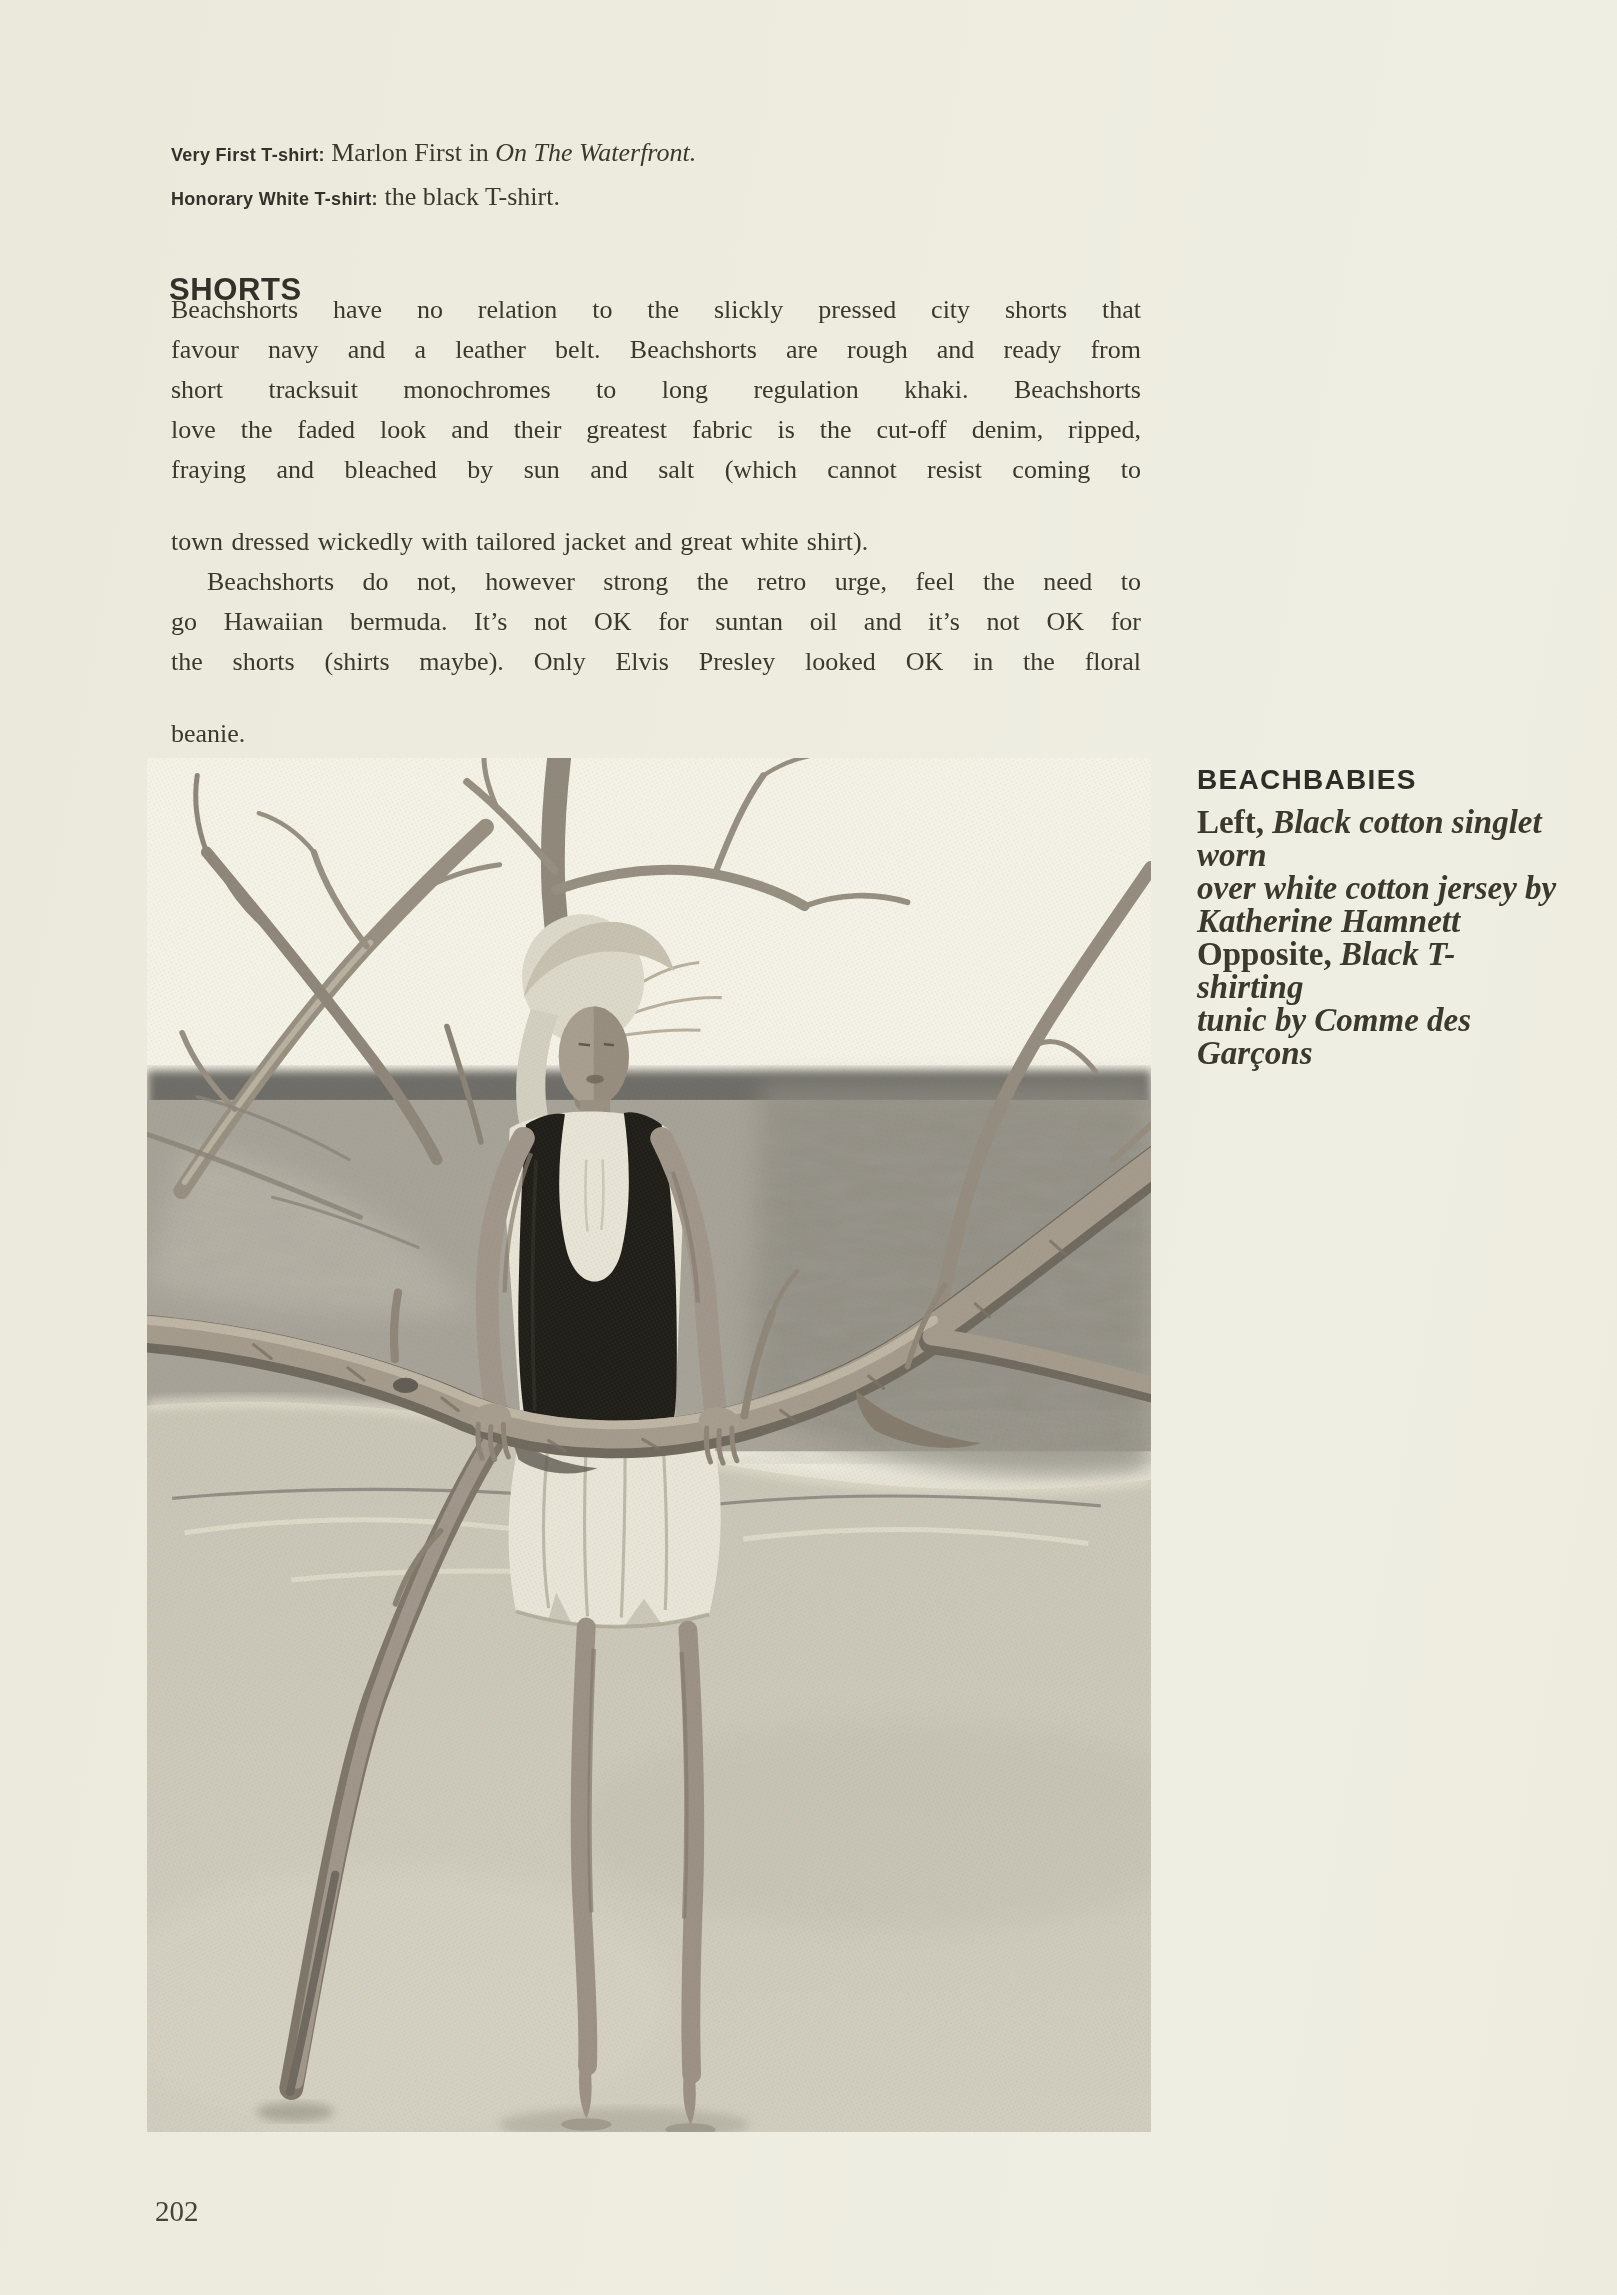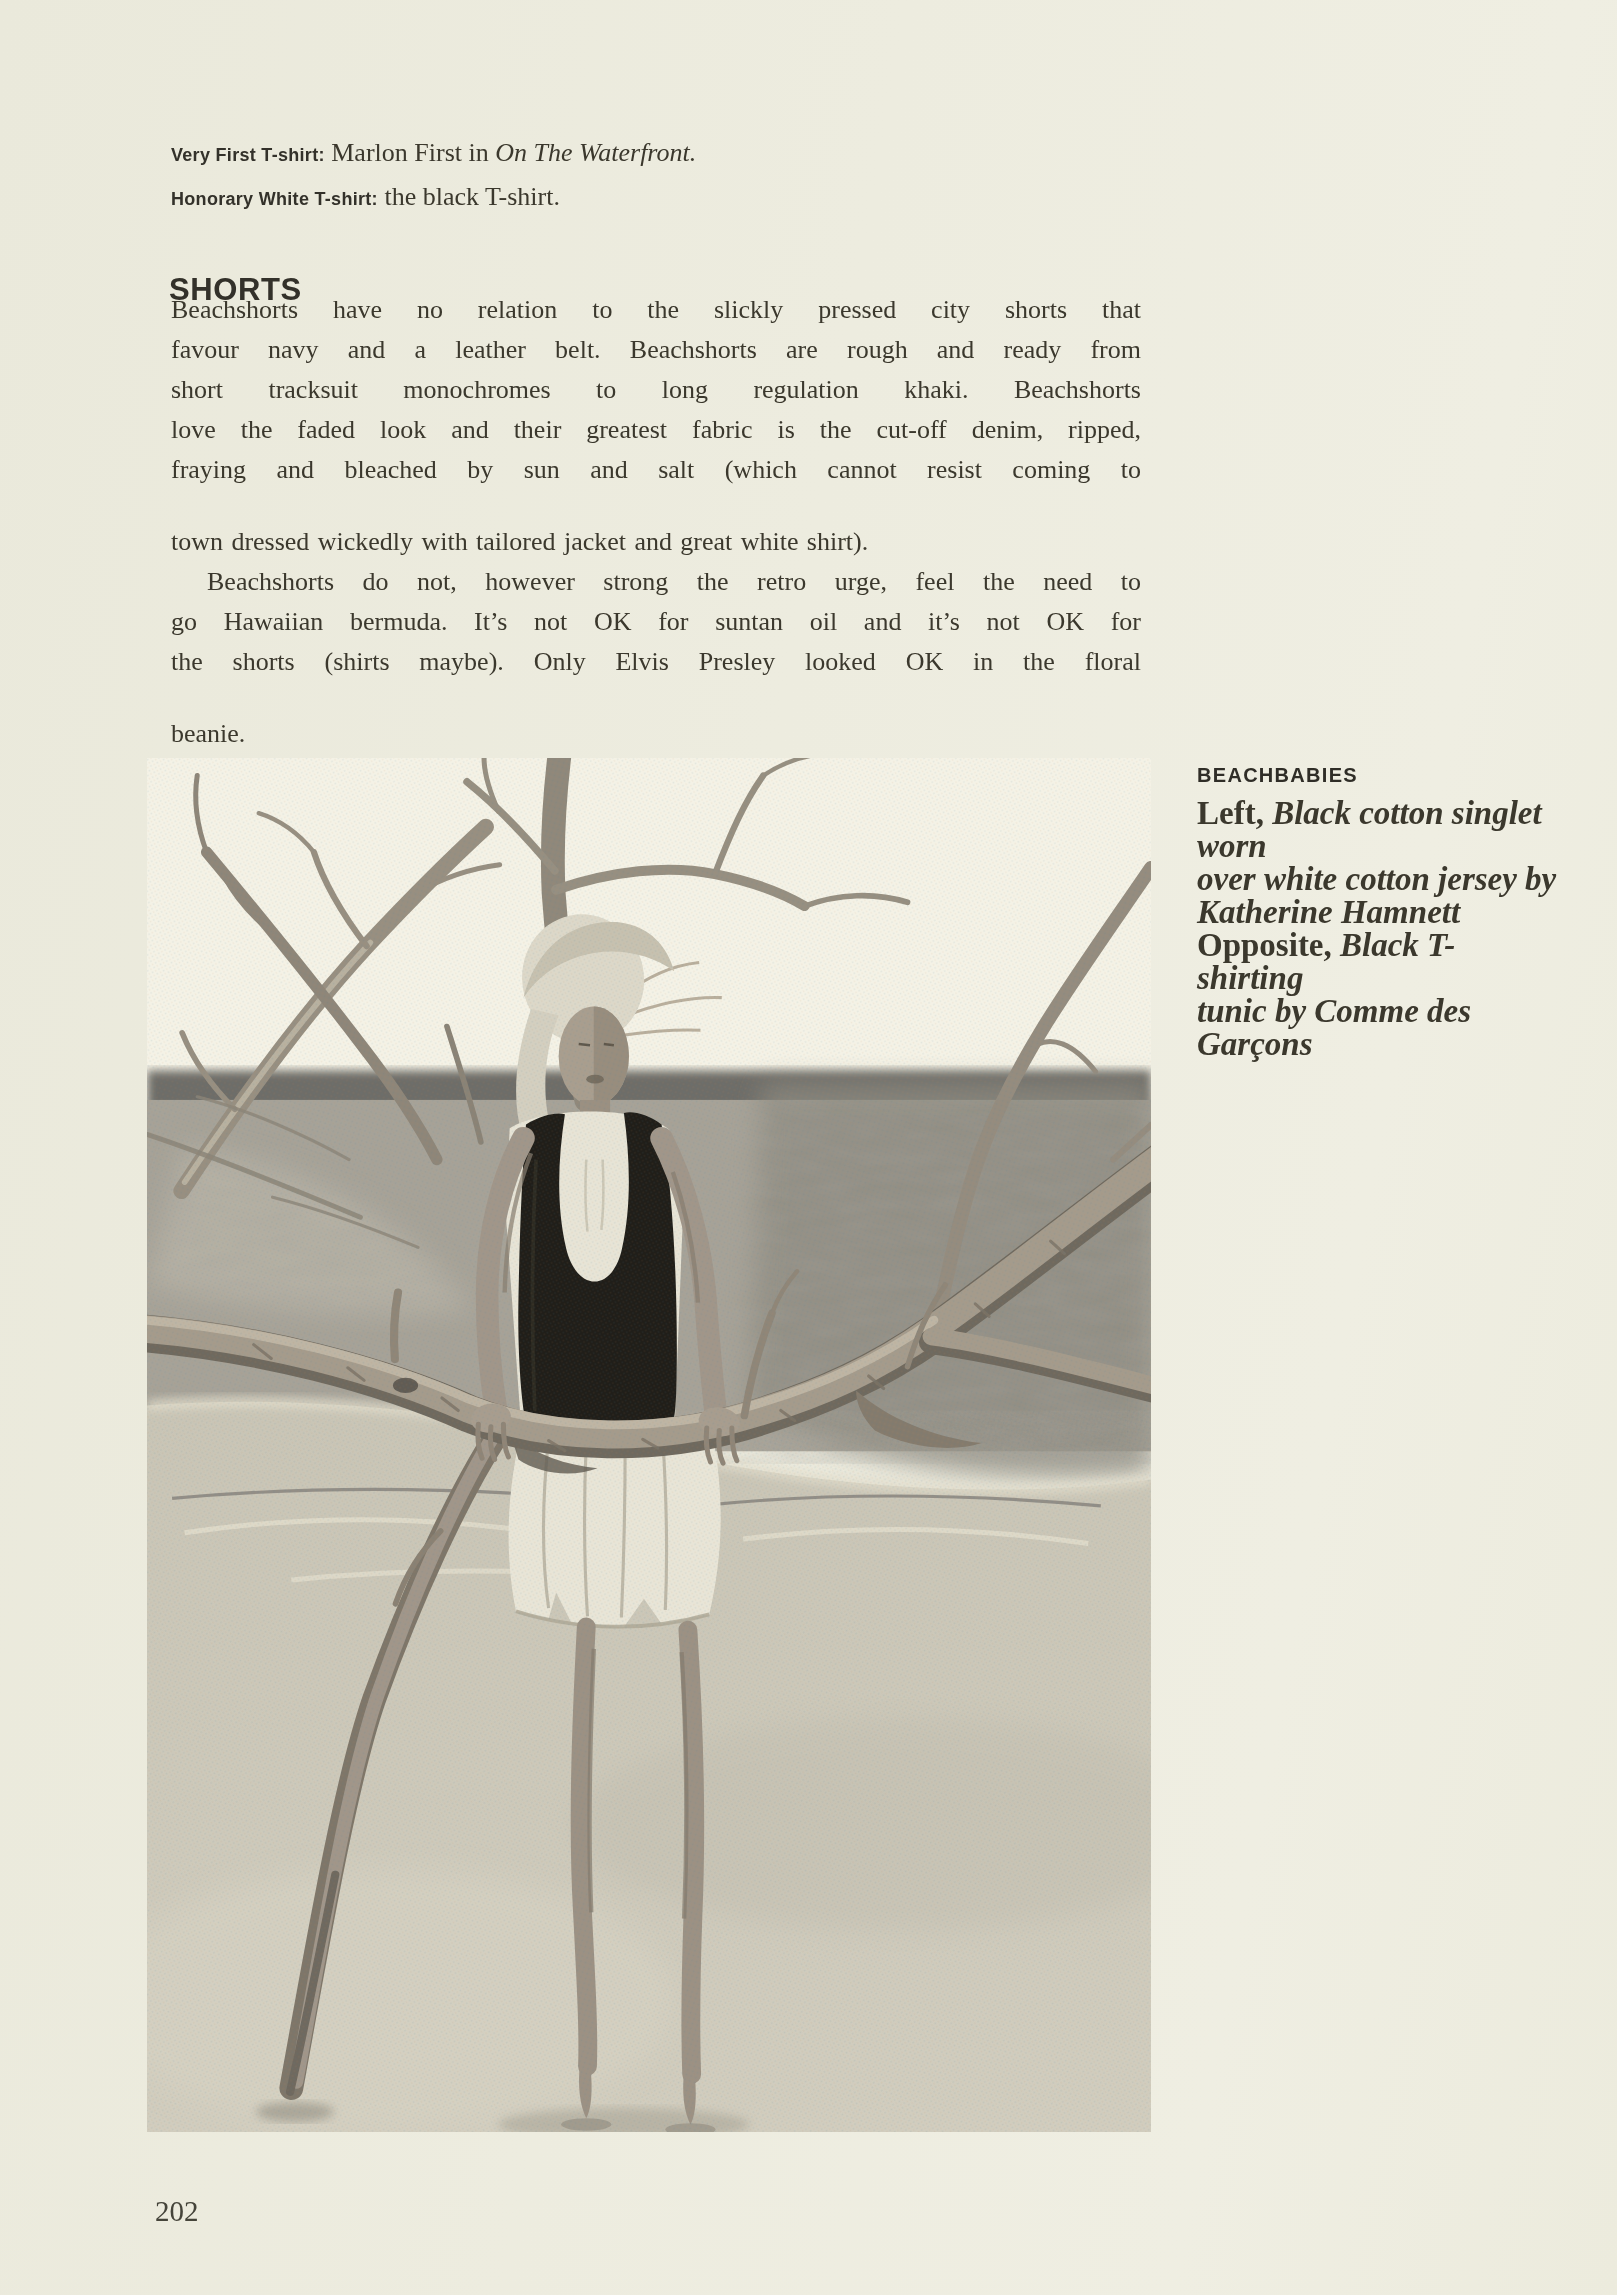--- a/index.html
+++ b/index.html
@@ -17,21 +17,21 @@
   
   .bodycopy { position:absolute; left:171px; top:290px; width:970px; font-size:26px; line-height:40px; color:#3b382d; word-spacing:1.9px; }
   .jline { text-align:justify; text-align-last:justify; white-space:normal; }
   .jline.endpara { text-align-last:left;margin-top:32px; }
   .jline.indent { text-indent:36px; }
   
   .photo { position:absolute; left:147px; top:758px; width:1004px; height:1374px; }
   .photo svg { display:block; width:100%; height:100%; }
   
   .caption { position:absolute; left:1197px; top:764px; width:364px; color:#3b382d; }
-  .caption-heading { font-family:"Liberation Sans", sans-serif; font-weight:700; font-size:20px; letter-spacing:1.3px; color:#2f2d27; margin:0 0 10px 0; }
+  .caption-heading { font-family:"Liberation Sans", sans-serif; font-weight:700; font-size:28px; letter-spacing:1.3px; color:#2f2d27; margin:0 0 10px 0; }
   .caption-line { font-size:33px; line-height:33px;font-weight:bold; }
   
   .pagenum { position:absolute; left:155px; top:2195px; font-size:29px; color:#45443a; }
 </style>
 </head>
 <body>
 
 <div class="page">
 
   <div class="leadin">

